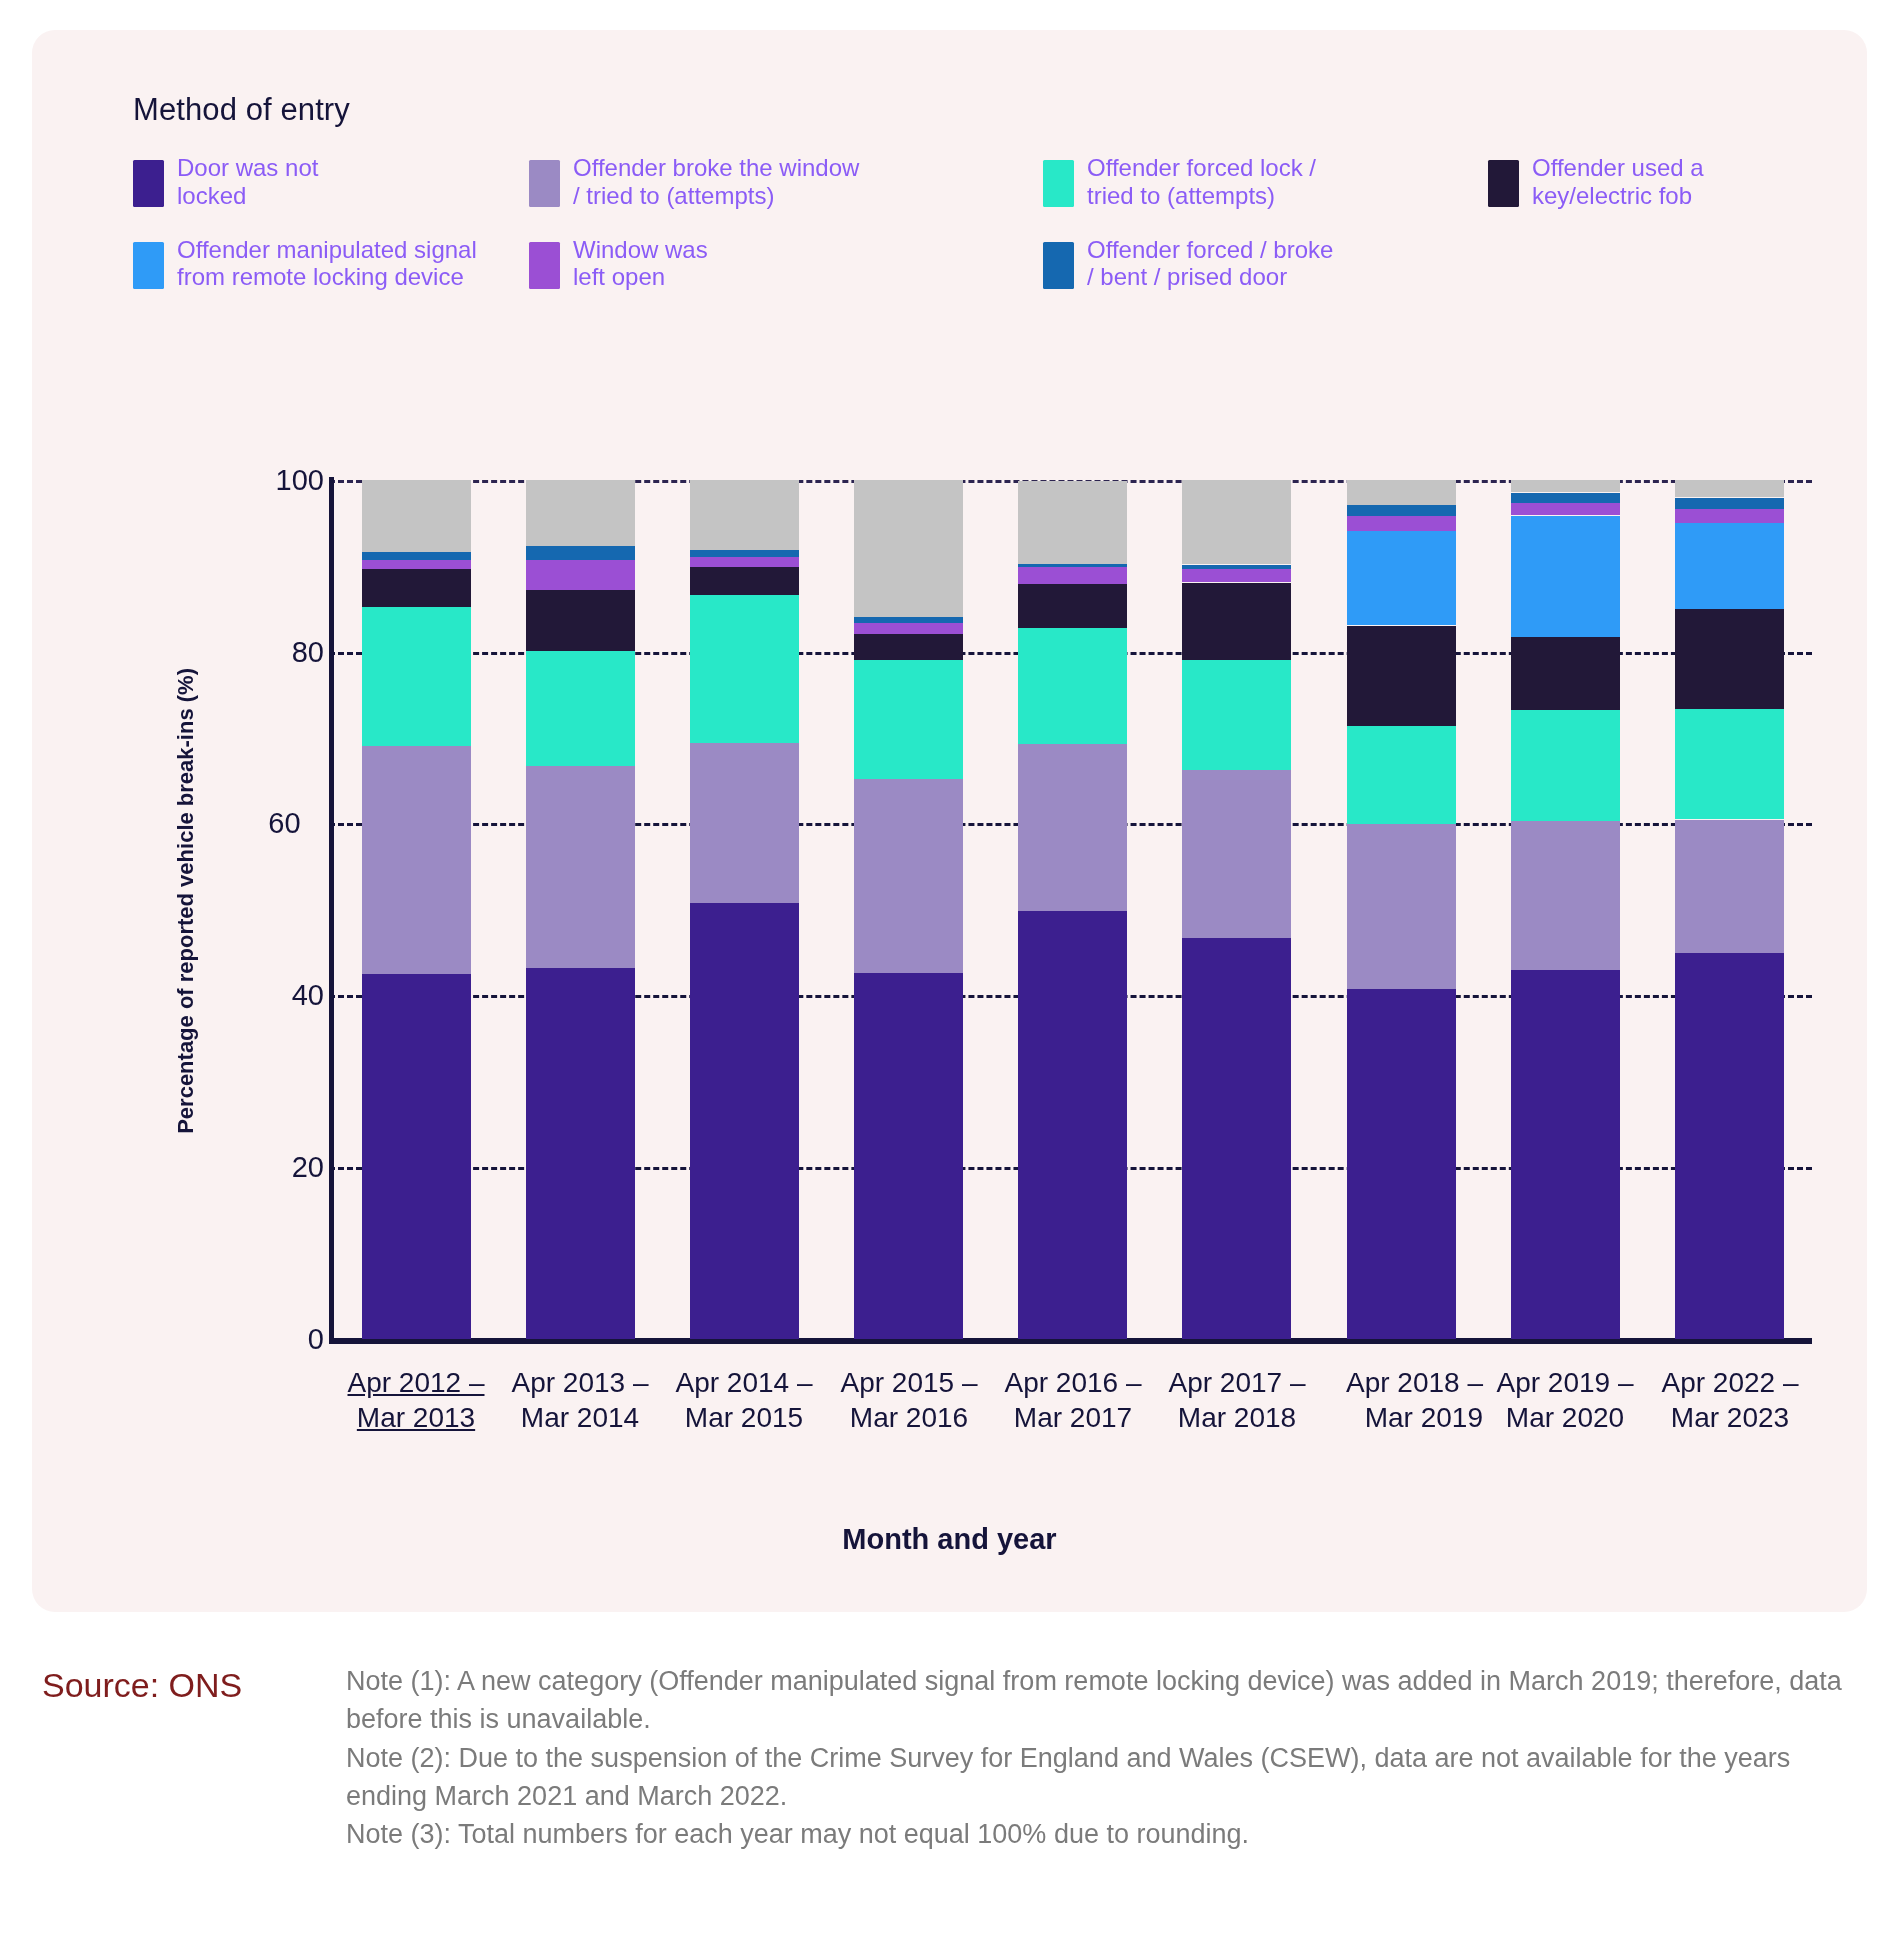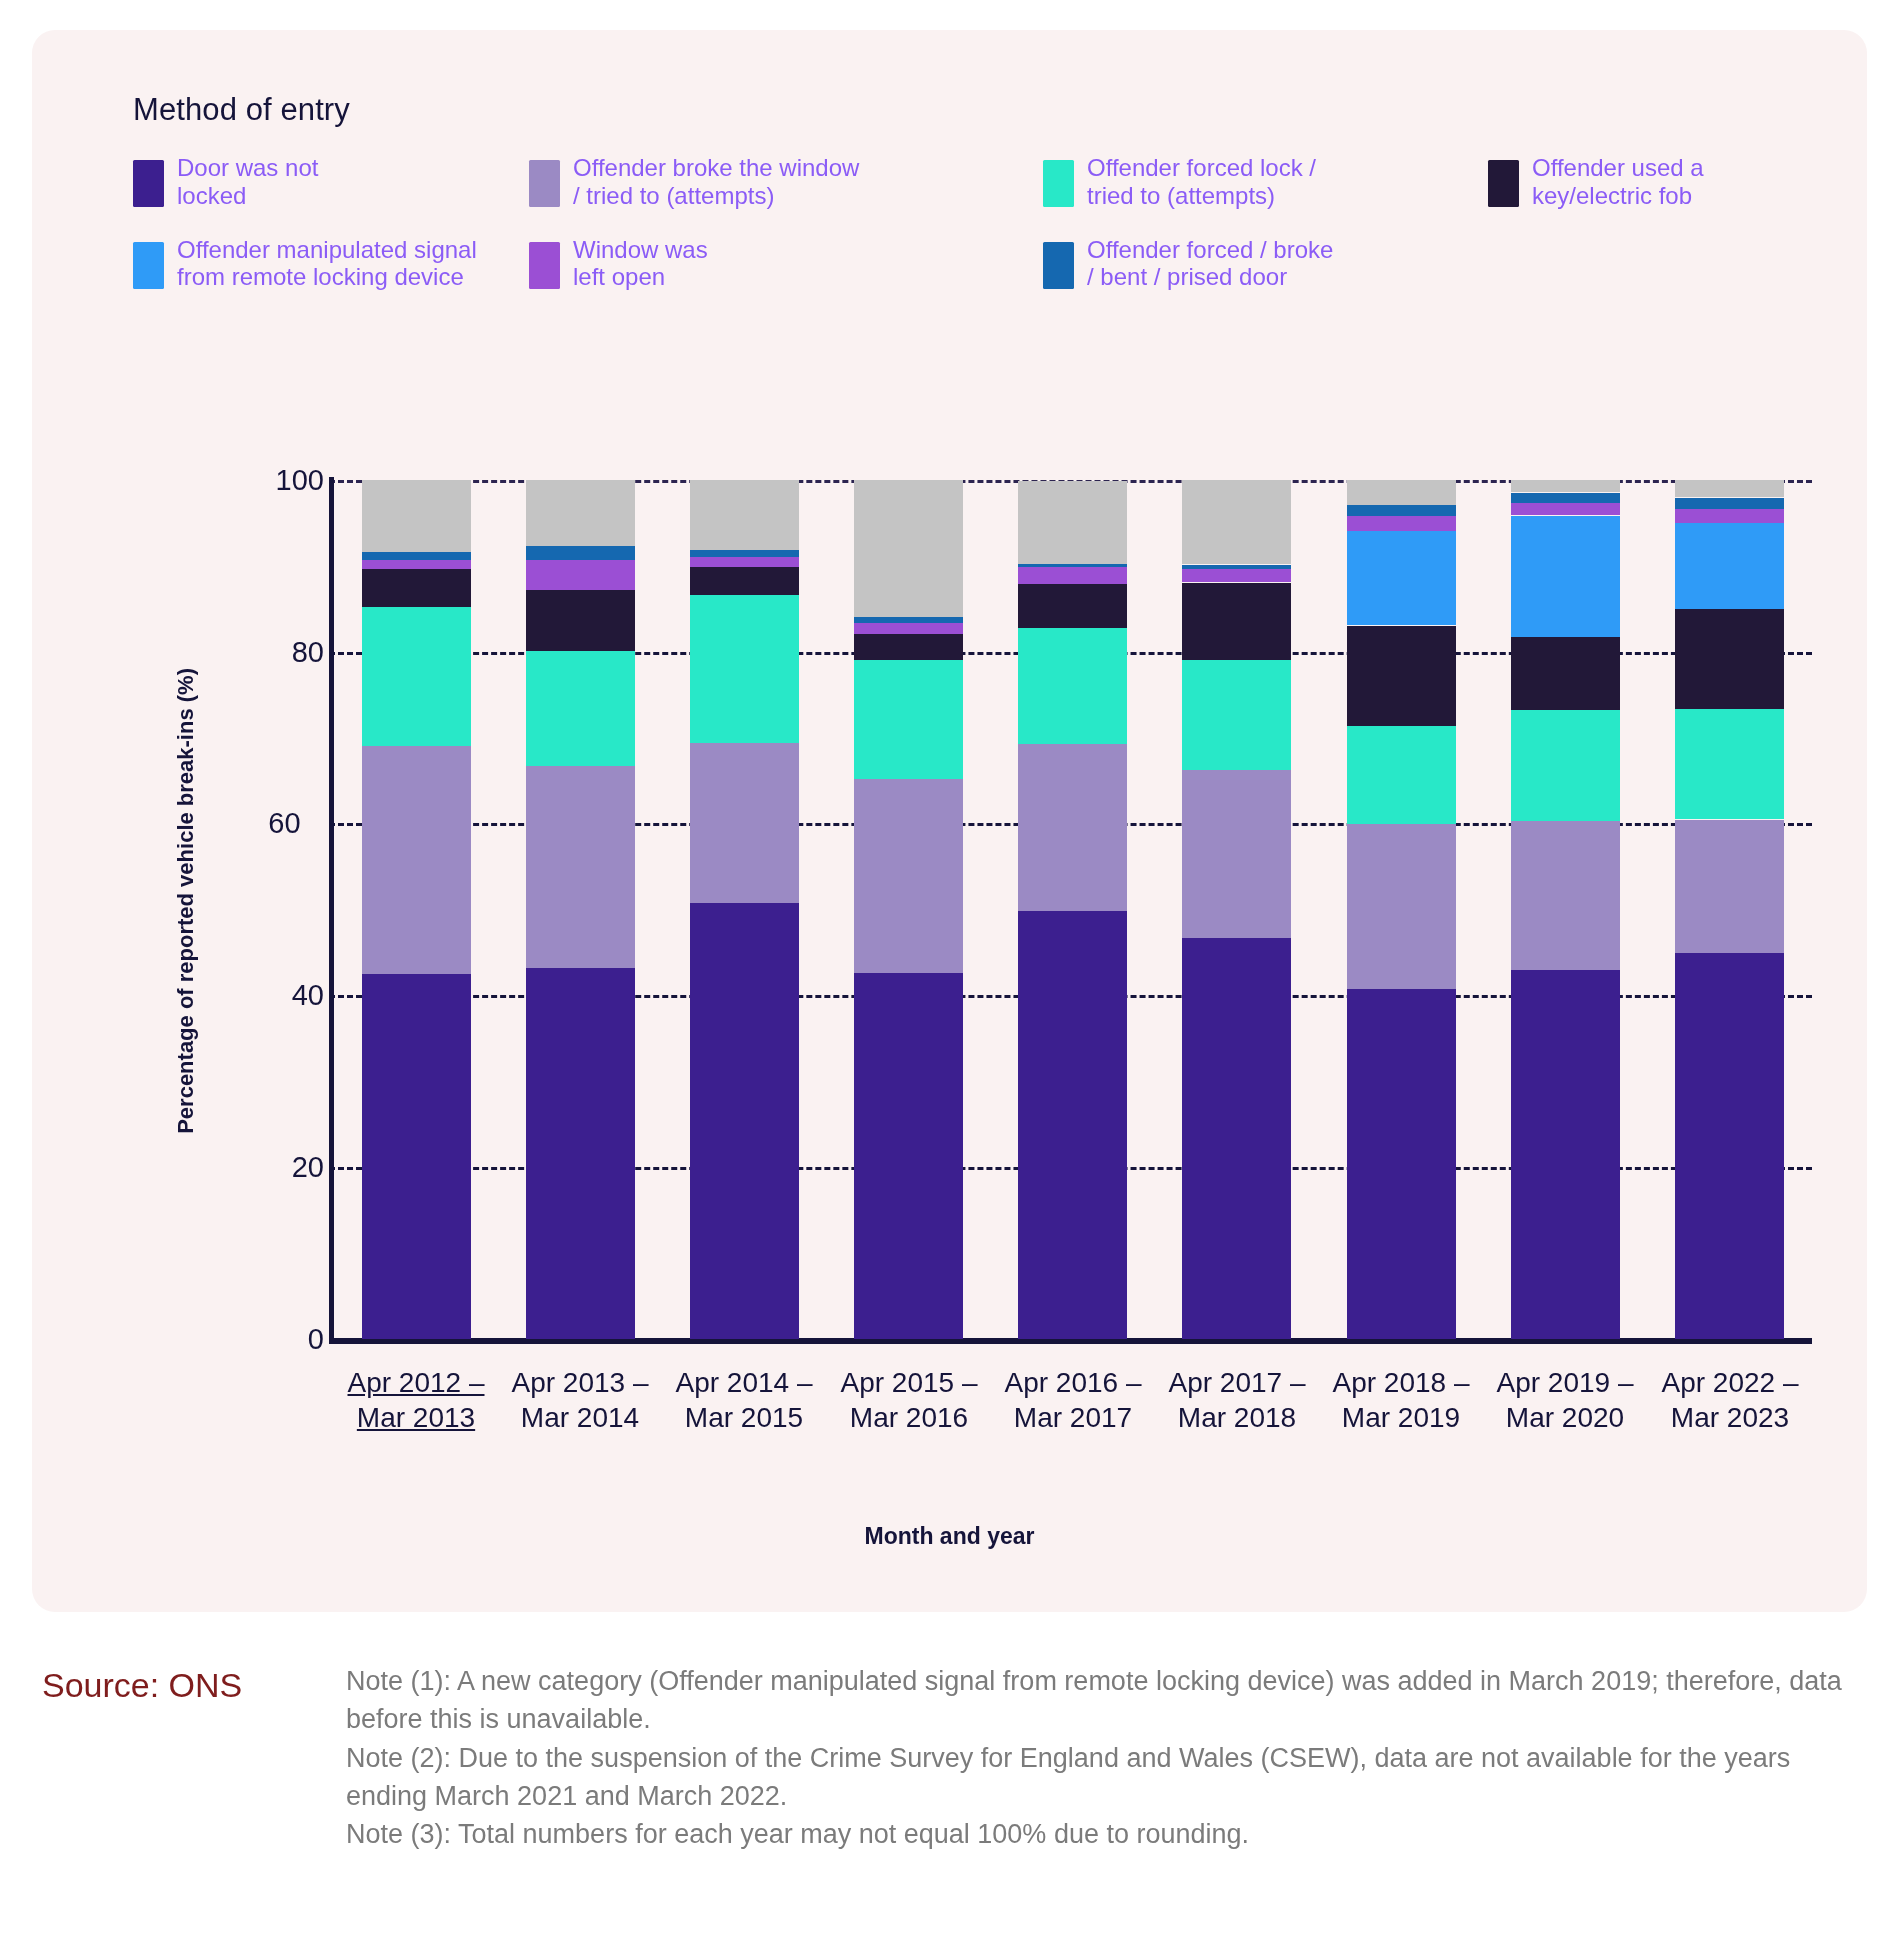--- a/index.html
+++ b/index.html
@@ -89,21 +89,21 @@
 
   .xlabels{
     position:absolute; left:302px; top:1335px; width:1478px; height:109px;
   }
   .xlabel{
     position:absolute; top:0; text-align:center;
     font-size:28px; line-height:1.25; color:#15143a; white-space:pre-line;
   }
   .xaxis-title{
     position:absolute; left:0; top:1493px; width:1835px; text-align:center;
-    font-size:23px; font-weight:700; color:#15143a;
+    font-size:29px; font-weight:700; color:#15143a;
   }
 
   
   .footer{
     position:absolute; left:32px; top:1651px; width:1835px;
   }
   .source{
     position:absolute; left:10px; top:15px;
     font-size:34px; color:#7f1d1d;
   }
@@ -271,21 +271,21 @@
           <div class="xlabel" style="left: 164px; width: 164px;">Apr 2013 –
 Mar 2014</div>
           <div class="xlabel" style="left: 328px; width: 164px;">Apr 2014 –
 Mar 2015</div>
           <div class="xlabel" style="left: 493px; width: 164px;">Apr 2015 –
 Mar 2016</div>
           <div class="xlabel" style="left: 657px; width: 164px;">Apr 2016 –
 Mar 2017</div>
           <div class="xlabel" style="left: 821px; width: 164px;">Apr 2017 –
 Mar 2018</div>
-          <div class="xlabel" style="left: 985px; width: 164px;">Apr 2018 –
+          <div class="xlabel" style="left: 985px; width: 164px; text-align: right;">Apr 2018 –
 Mar 2019</div>
           <div class="xlabel" style="left: 1149px; width: 164px;">Apr 2019 –
 Mar 2020</div>
           <div class="xlabel" style="left: 1314px; width: 164px;">Apr 2022 –
 Mar 2023</div>
         </div>
       <div class="xaxis-title">Month and year</div>
     </div>
 
   </div>

